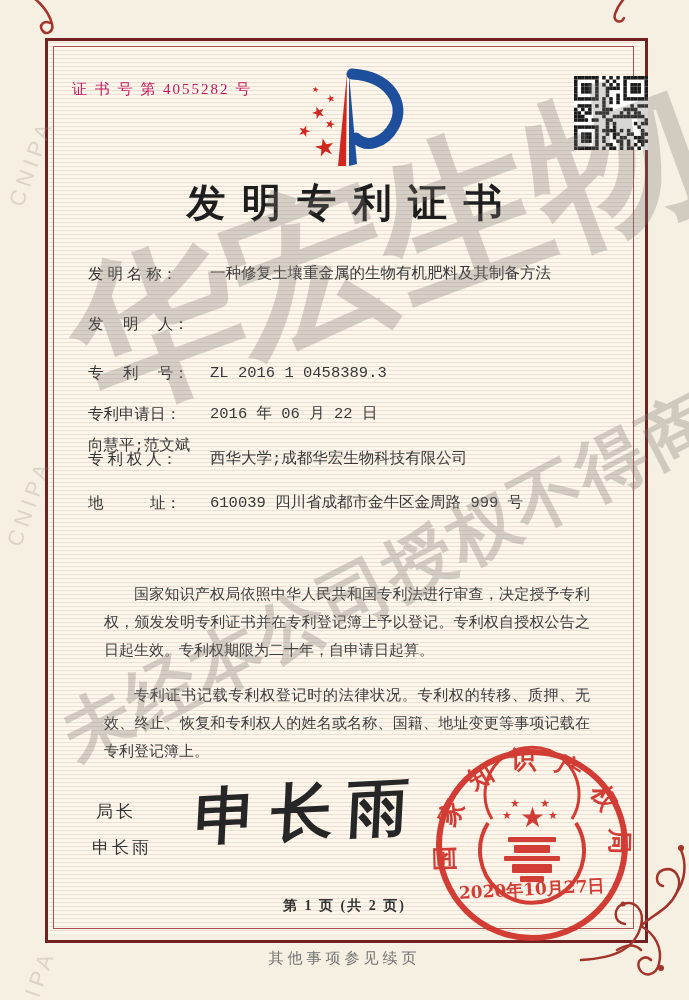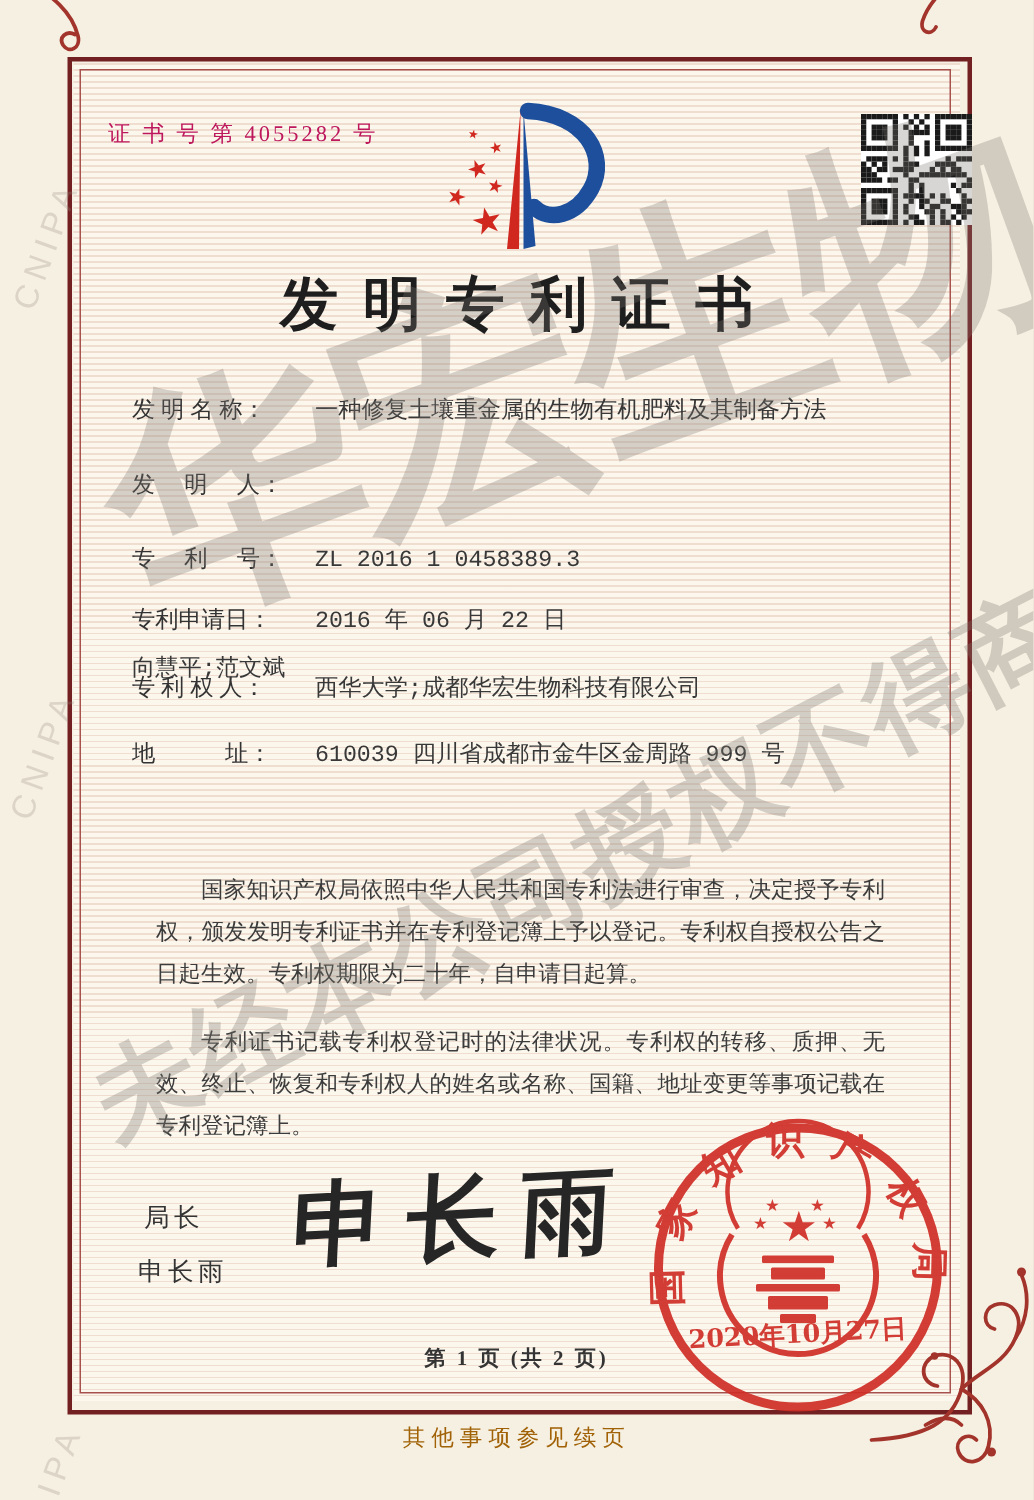--- a/index.html
+++ b/index.html
@@ -35,21 +35,21 @@
   .body-text p{margin:18px;text-indent:2em;}
 
   .sig-title{position:absolute;left:96px;top:800px;z-index:3;font-size:17px;letter-spacing:3px;}
   .sig-name{position:absolute;left:92px;top:836px;z-index:3;font-size:17px;letter-spacing:3px;}
   .sig-script{position:absolute;left:195px;top:770px;z-index:3;font-size:62px;font-weight:600;
               letter-spacing:14px;color:#262626;transform:rotate(-3deg) skewX(-6deg);
               font-family:"DejaVu Serif",serif;}
 
   .seal{position:absolute;left:432px;top:745px;width:200px;height:200px;z-index:4;opacity:0.92;}
   .page-no{position:absolute;left:0;top:897px;width:100%;text-align:center;z-index:3;font-size:14px;letter-spacing:2px;font-weight:bold;}
-  .continuation{position:absolute;left:0;top:949px;width:100%;text-align:center;z-index:3;font-size:15px;letter-spacing:4px;color:#a16207;}
+  .continuation{position:absolute;left:0;top:949px;width:100%;text-align:center;z-index:3;font-size:15px;letter-spacing:4px;color:#737373;}
 
   .wm-brand{position:absolute;left:40px;top:250px;z-index:5;font-size:168px;font-weight:bold;
             color:rgba(125,120,112,0.30);transform:rotate(-20deg);transform-origin:left top;
             letter-spacing:-6px;white-space:nowrap;pointer-events:none;font-family:"DejaVu Serif",serif;}
   .wm-notice{position:absolute;left:46px;top:700px;z-index:5;font-size:70px;font-weight:bold;
             color:rgba(125,120,112,0.32);transform:rotate(-27deg);transform-origin:left top;
             letter-spacing:2px;white-space:nowrap;pointer-events:none;font-family:"DejaVu Serif",serif;}
   .wm-cnipa{position:absolute;z-index:5;font-size:22px;letter-spacing:5px;color:rgba(150,140,128,0.28);
             font-family:"Liberation Sans",sans-serif;pointer-events:none;white-space:nowrap;}
   .wm-cnipa.c1{left:-14px;top:150px;transform:rotate(-70deg);}

